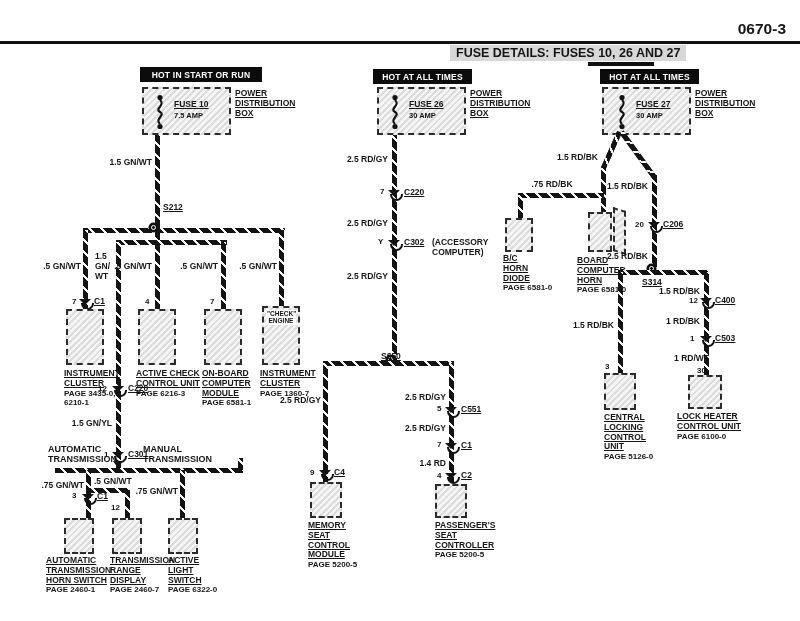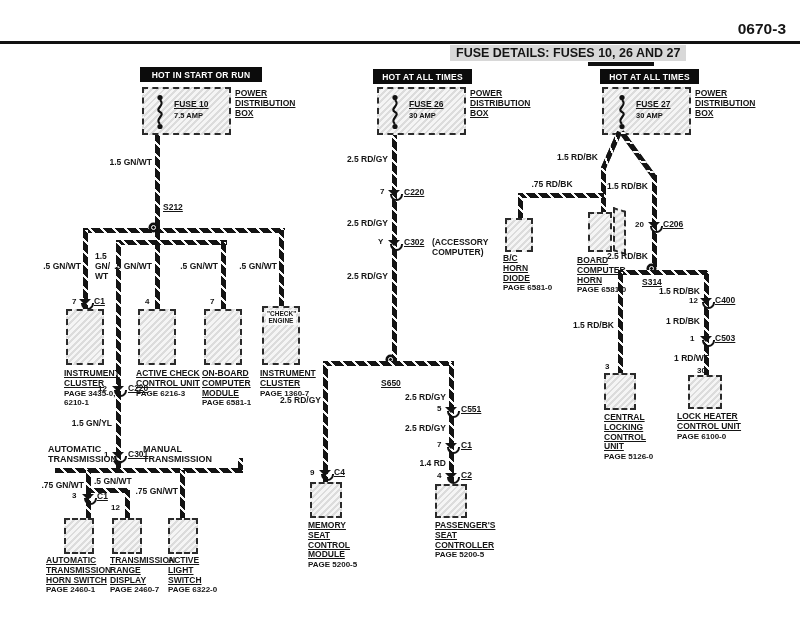--- a/index.html
+++ b/index.html
@@ -247,21 +247,21 @@
   <div class="t r" style="left:344px;top:219px;width:44px;">2.5 RD/GY</div>
   <div class="t" style="left:378px;top:237px;font-size:8px;">Y</div>
   <div class="conn" style="left:388px;top:240px;"></div>
   <div class="t u" style="left:404px;top:238px;">C302</div>
   <div class="t" style="left:432px;top:238px;">
       <div>(ACCESSORY</div>
       <div>COMPUTER)</div>
     </div>
   <div class="t r" style="left:344px;top:272px;width:44px;">2.5 RD/GY</div>
   <div class="node" style="left:388px;top:357px;"></div>
-  <div class="t u" style="left:381px;top:379px;">S650</div>
+  <div class="t u" style="left:381px;top:352px;">S650</div>
   <div class="hw" style="left:323px;top:361px;width:131px;"></div>
   <div class="vw" style="left:323px;top:363px;height:119px;"></div>
   <div class="vw" style="left:449px;top:363px;height:119px;"></div>
 
   <div class="t r" style="left:277px;top:396px;width:44px;">2.5 RD/GY</div>
   <div class="t" style="left:310px;top:468px;font-size:8px;">9</div>
   <div class="conn" style="left:319px;top:470px;"></div>
   <div class="t u" style="left:334px;top:468px;">C4</div>
   <div class="cbox" style="left:310px;top:482px;width:32px;height:36px;"></div>
   <div class="t" style="left:308px;top:521px;">

